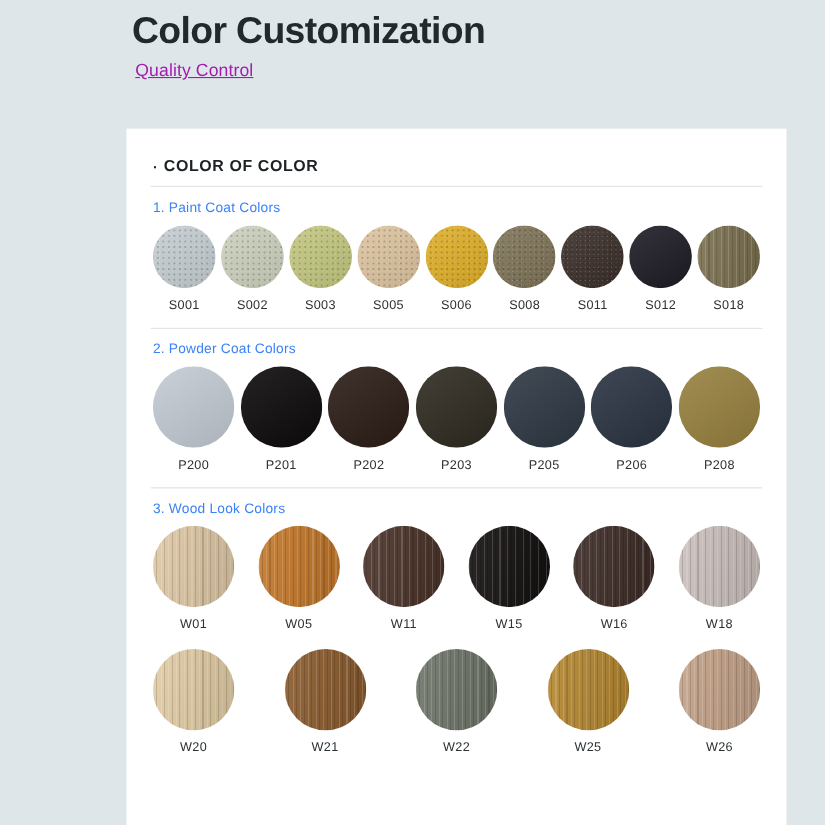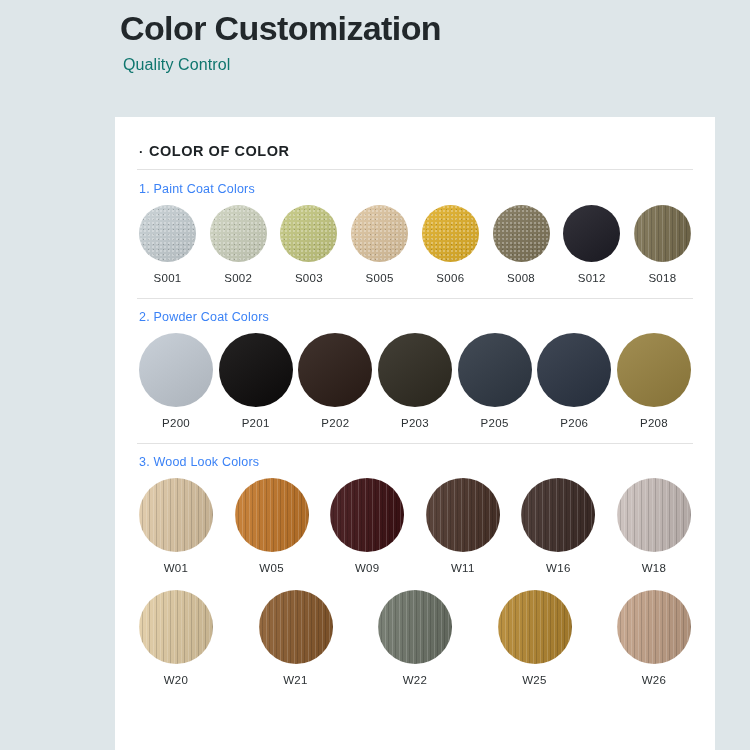--- a/index.html
+++ b/index.html
@@ -10,22 +10,23 @@
     overflow:hidden;
   }
   .page{position:relative;width:750px;height:750px;margin-left:40px;}
 
   .header{position:absolute;left:80px;top:8px;width:600px;}
   .title{
     font-size:34px;font-weight:bold;color:#22282b;
     letter-spacing:-0.6px;line-height:1.18;margin:0;
   }
   .subtitle{
-    font-size:16px;color:#0f766e;margin:8px 0 0 3px;
+    font-size:16px;color:#a21caf;margin:8px 0 0 3px;
     letter-spacing:0.1px;
+    text-decoration:underline;
   }
 
   .card{
     position:absolute;left:75px;top:117px;width:600px;height:640px;
     background:#ffffff;
   }
   .card-inner{padding:26px 22px 0 22px;}
 
   .section-head{
     display:flex;align-items:center;gap:5px;
@@ -105,20 +106,24 @@
             </div>
             <div class="swatch-cell">
               <div class="swatch sw-s" style="background-color:#e0af28;background-image:radial-gradient(rgba(255,255,255,0.30) 0.7px, rgba(0,0,0,0) 0.8px),radial-gradient(rgba(0,0,0,0.20) 0.7px, rgba(0,0,0,0) 0.8px),linear-gradient(140deg, rgba(255,255,255,0.10), rgba(0,0,0,0.10));background-size:4px 4px, 5px 5px, 100% 100%;background-position:0 0, 2px 2px, 0 0;"></div>
               <div class="sw-label">S006</div>
             </div>
             <div class="swatch-cell">
               <div class="swatch sw-s" style="background-color:#7e7458;background-image:radial-gradient(rgba(255,255,255,0.30) 0.7px, rgba(0,0,0,0) 0.8px),radial-gradient(rgba(0,0,0,0.20) 0.7px, rgba(0,0,0,0) 0.8px),linear-gradient(140deg, rgba(255,255,255,0.10), rgba(0,0,0,0.10));background-size:4px 4px, 5px 5px, 100% 100%;background-position:0 0, 2px 2px, 0 0;"></div>
               <div class="sw-label">S008</div>
             </div>
             <div class="swatch-cell">
+              <div class="swatch sw-s" style="background-color:#3b2f2a;background-image:radial-gradient(rgba(255,255,255,0.30) 0.7px, rgba(0,0,0,0) 0.8px),radial-gradient(rgba(0,0,0,0.20) 0.7px, rgba(0,0,0,0) 0.8px),linear-gradient(140deg, rgba(255,255,255,0.10), rgba(0,0,0,0.10));background-size:4px 4px, 5px 5px, 100% 100%;background-position:0 0, 2px 2px, 0 0;"></div>
+              <div class="sw-label">S011</div>
+            </div>
+            <div class="swatch-cell">
               <div class="swatch sw-s" style="background-color:#1d1c25;background-image:linear-gradient(145deg, rgba(255,255,255,0.10), rgba(0,0,0,0.12));"></div>
               <div class="sw-label">S012</div>
             </div>
             <div class="swatch-cell">
               <div class="swatch sw-s" style="background-color:#7b7050;background-image:repeating-linear-gradient(90deg,rgba(255,255,255,0.16) 0px, rgba(255,255,255,0.16) 1px,rgba(0,0,0,0.00) 1px, rgba(0,0,0,0.00) 3px,rgba(0,0,0,0.14) 3px, rgba(0,0,0,0.14) 4px,rgba(0,0,0,0.00) 4px, rgba(0,0,0,0.00) 7px),linear-gradient(100deg, rgba(255,255,255,0.10), rgba(0,0,0,0.14));"></div>
               <div class="sw-label">S018</div>
             </div>
           </div>
           <div class="sec-gap"></div>
           <div class="rule"></div>
@@ -159,28 +164,28 @@
           <div class="swatch-row">
             <div class="swatch-cell">
               <div class="swatch sw-w" style="background-color:#e0c9a6;background-image:repeating-linear-gradient(90deg,rgba(255,255,255,0.16) 0px, rgba(255,255,255,0.16) 1px,rgba(0,0,0,0.00) 1px, rgba(0,0,0,0.00) 3px,rgba(0,0,0,0.14) 3px, rgba(0,0,0,0.14) 4px,rgba(0,0,0,0.00) 4px, rgba(0,0,0,0.00) 7px),linear-gradient(100deg, rgba(255,255,255,0.10), rgba(0,0,0,0.14));"></div>
               <div class="sw-label">W01</div>
             </div>
             <div class="swatch-cell">
               <div class="swatch sw-w" style="background-color:#c47728;background-image:repeating-linear-gradient(90deg,rgba(255,255,255,0.16) 0px, rgba(255,255,255,0.16) 1px,rgba(0,0,0,0.00) 1px, rgba(0,0,0,0.00) 3px,rgba(0,0,0,0.14) 3px, rgba(0,0,0,0.14) 4px,rgba(0,0,0,0.00) 4px, rgba(0,0,0,0.00) 7px),linear-gradient(100deg, rgba(255,255,255,0.10), rgba(0,0,0,0.14));"></div>
               <div class="sw-label">W05</div>
             </div>
             <div class="swatch-cell">
-              <div class="swatch sw-w" style="background-color:#3d0f12;background-image:repeating-linear-gradient(90deg,rgba(255,255,255,0.16) 0px, rgba(255,255,255,0.16) 1px,rgba(0,0,0,0.00) 1px, rgba(0,0,0,0.00) 3px,rgba(0,0,0,0.14) 3px, rgba(0,0,0,0.14) 4px,rgba(0,0,0,0.00) 4px, rgba(0,0,0,0.00) 7px),linear-gradient(100deg, rgba(255,255,255,0.10), rgba(0,0,0,0.14));"></div>
-              <div class="sw-label">W09</div>
-            </div>
-            <div class="swatch-cell">
               <div class="swatch sw-w" style="background-color:#4a3228;background-image:repeating-linear-gradient(90deg,rgba(255,255,255,0.16) 0px, rgba(255,255,255,0.16) 1px,rgba(0,0,0,0.00) 1px, rgba(0,0,0,0.00) 3px,rgba(0,0,0,0.14) 3px, rgba(0,0,0,0.14) 4px,rgba(0,0,0,0.00) 4px, rgba(0,0,0,0.00) 7px),linear-gradient(100deg, rgba(255,255,255,0.10), rgba(0,0,0,0.14));"></div>
               <div class="sw-label">W11</div>
             </div>
             <div class="swatch-cell">
+              <div class="swatch sw-w" style="background-color:#120f0e;background-image:repeating-linear-gradient(90deg,rgba(255,255,255,0.16) 0px, rgba(255,255,255,0.16) 1px,rgba(0,0,0,0.00) 1px, rgba(0,0,0,0.00) 3px,rgba(0,0,0,0.14) 3px, rgba(0,0,0,0.14) 4px,rgba(0,0,0,0.00) 4px, rgba(0,0,0,0.00) 7px),linear-gradient(100deg, rgba(255,255,255,0.10), rgba(0,0,0,0.14));"></div>
+              <div class="sw-label">W15</div>
+            </div>
+            <div class="swatch-cell">
               <div class="swatch sw-w" style="background-color:#3d2b26;background-image:repeating-linear-gradient(90deg,rgba(255,255,255,0.16) 0px, rgba(255,255,255,0.16) 1px,rgba(0,0,0,0.00) 1px, rgba(0,0,0,0.00) 3px,rgba(0,0,0,0.14) 3px, rgba(0,0,0,0.14) 4px,rgba(0,0,0,0.00) 4px, rgba(0,0,0,0.00) 7px),linear-gradient(100deg, rgba(255,255,255,0.10), rgba(0,0,0,0.14));"></div>
               <div class="sw-label">W16</div>
             </div>
             <div class="swatch-cell">
               <div class="swatch sw-w" style="background-color:#cbc0bc;background-image:repeating-linear-gradient(90deg,rgba(255,255,255,0.16) 0px, rgba(255,255,255,0.16) 1px,rgba(0,0,0,0.00) 1px, rgba(0,0,0,0.00) 3px,rgba(0,0,0,0.14) 3px, rgba(0,0,0,0.14) 4px,rgba(0,0,0,0.00) 4px, rgba(0,0,0,0.00) 7px),linear-gradient(100deg, rgba(255,255,255,0.10), rgba(0,0,0,0.14));"></div>
               <div class="sw-label">W18</div>
             </div>
           </div>
           <div class="row-gap"></div>
           <div class="swatch-row">

